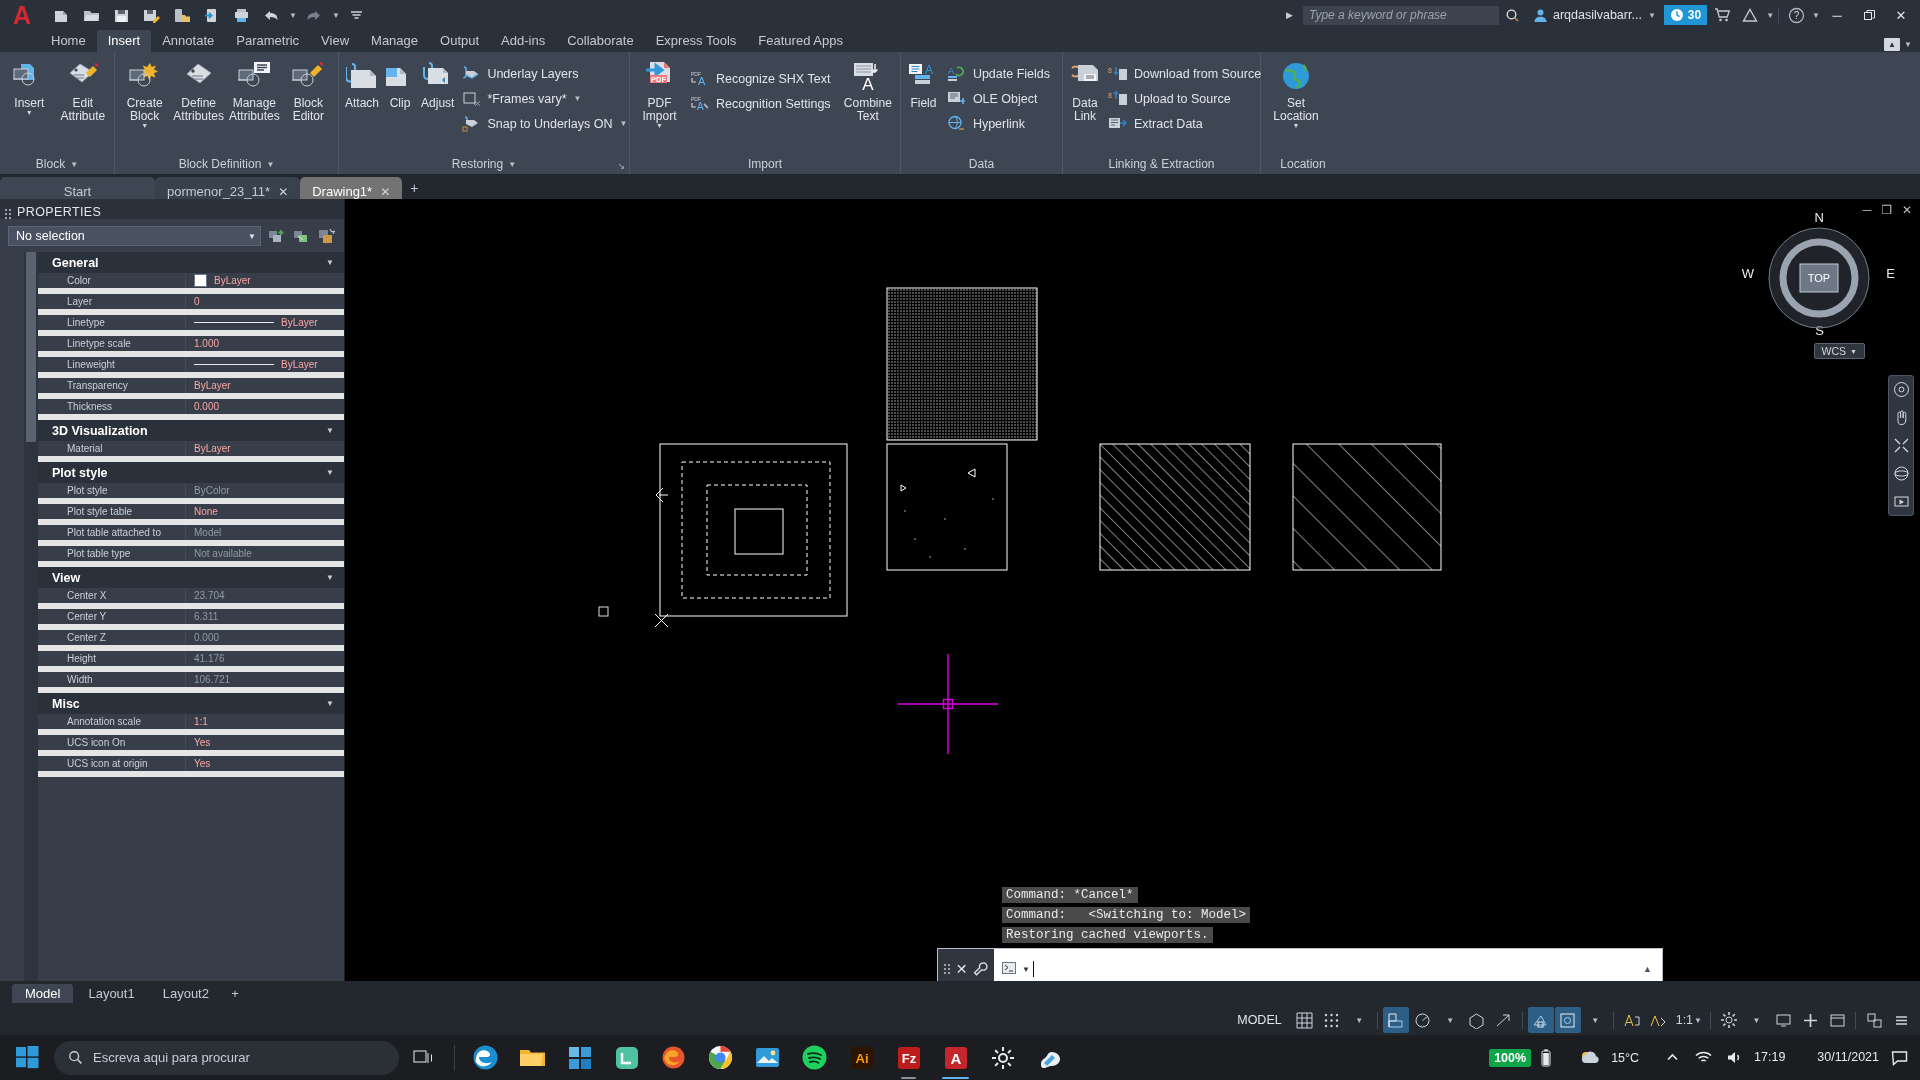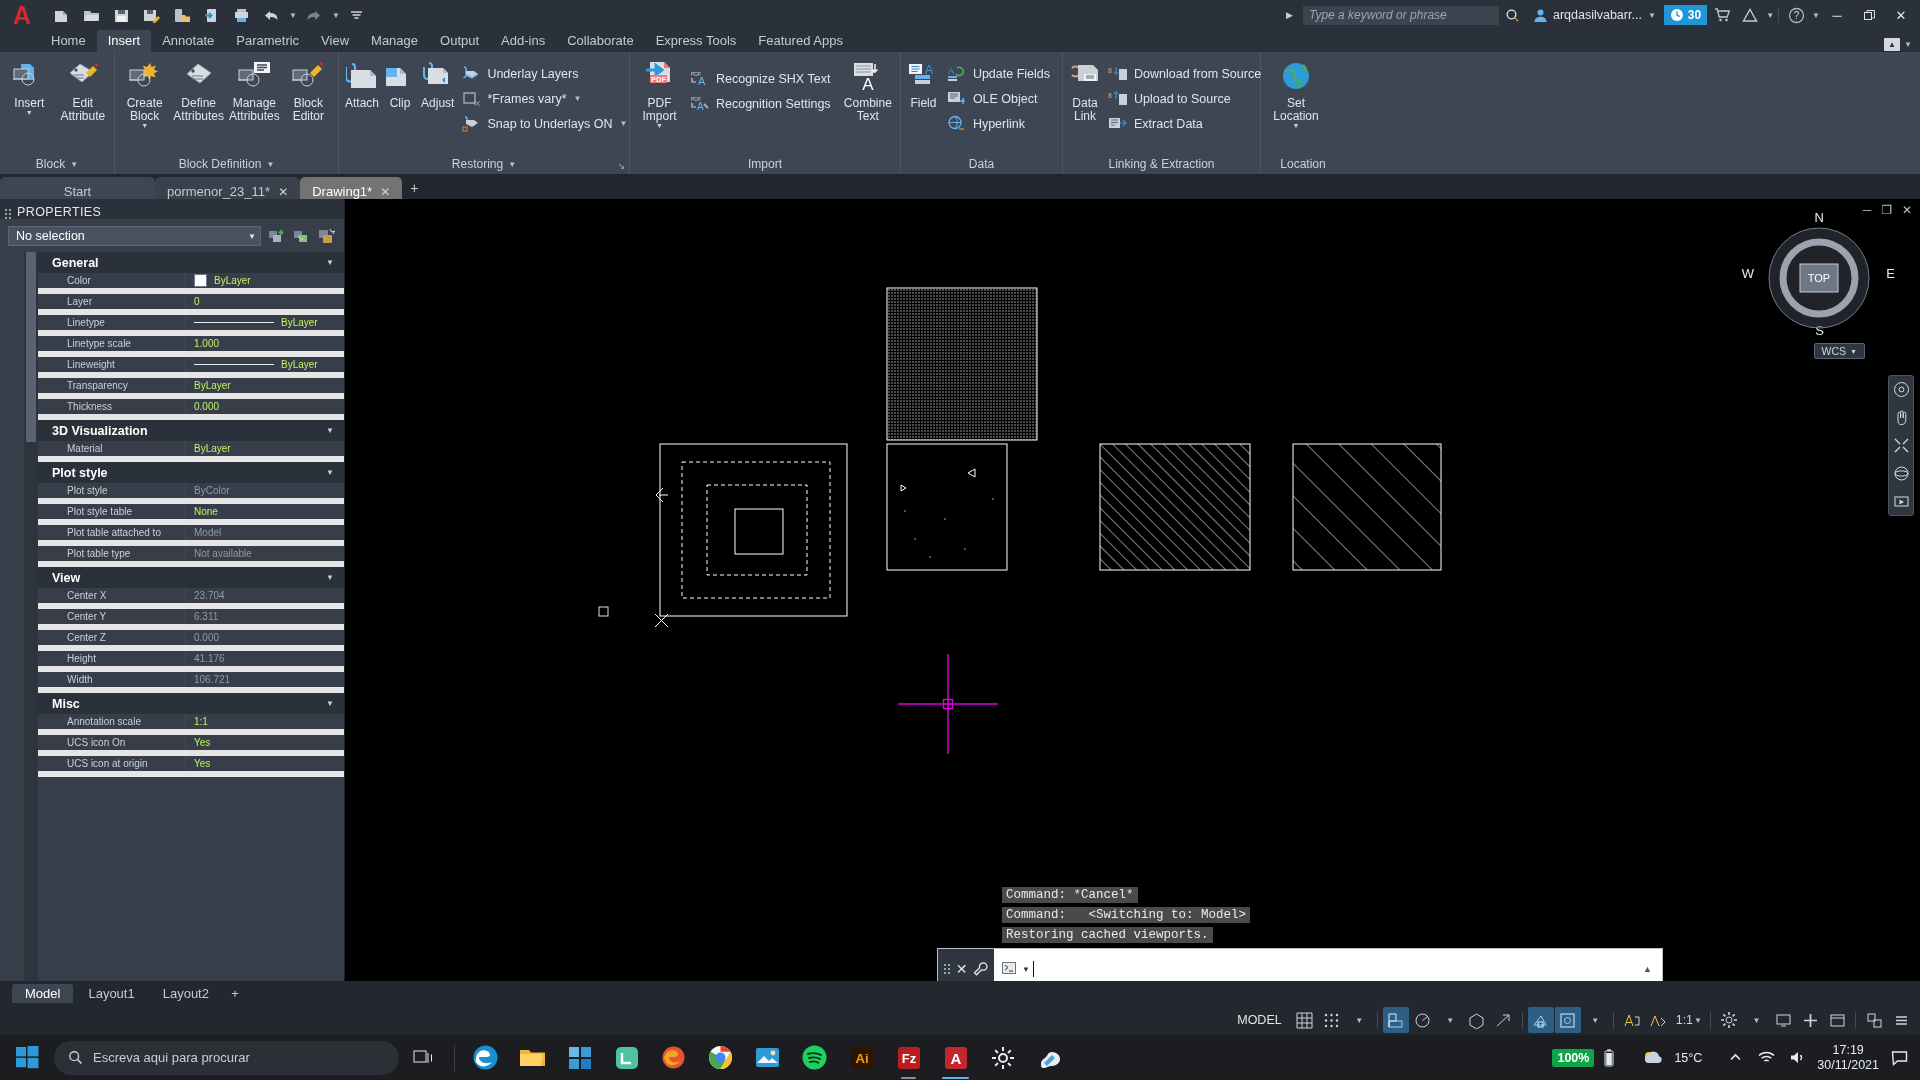--- a/index.html
+++ b/index.html
@@ -135,21 +135,21 @@
                        background:#5a6372; border-radius:1px; }
   .props-list { flex:1; overflow:hidden; }
   .grp {
     background:#2b313a; height:21px; display:flex; align-items:center; justify-content:space-between;
     padding:0 10px 0 14px; font-size:12.5px; font-weight:bold; color:#ffffff;
   }
   .grp .tri { font-size:8px; color:#c7ced7; font-weight:normal; }
   .prow { height:21px; display:flex; align-items:center; border-bottom:6px solid #e5e5e5; font-size:10px; }
   .prow .k { width:148px; padding-left:29px; color:#c9d0d8; border-right:1px solid #434b58;
              height:100%; display:flex; align-items:center; }
-  .prow .v { flex:1; padding-left:8px; color:#bef264; display:flex; align-items:center; gap:7px; }
+  .prow .v { flex:1; padding-left:8px; color:#fca5a5; display:flex; align-items:center; gap:7px; }
   .prow .v.dim { color:#9099a5; }
   .swatch { width:13px; height:13px; background:#fff; border:1px solid #6e7786; }
   .lineglyph { width:80px; height:1px; background:#e6eaef; display:inline-block; }
 
   
   .canvas { flex:1; background:#000000; position:relative; overflow:hidden; }
   .canvas-winbtns { position:absolute; right:8px; top:4px; display:flex; gap:10px; color:#b9c1cb; font-size:12px; z-index:6; }
 
   
   .viewcube { position:absolute; right:46px; top:24px; width:110px; height:110px; z-index:5; }
@@ -220,21 +220,21 @@
     background:#63b3ed; border-radius:2px;
   }
   .tb-item.open::after {
     content:''; position:absolute; bottom:1px; left:15px; width:15px; height:2.5px;
     background:#8a919a; border-radius:2px;
   }
   .tray { margin-left:auto; display:flex; align-items:center; gap:9px; padding-right:6px;
           color:#e7eaee; font-size:12.5px; }
   .battery-chip { background:#0fa44a; color:#fff; font-weight:bold; font-size:12.5px;
                   padding:2px 5px; border-radius:2px; }
-  .clock { display:flex; flex-direction:column; align-items:center; line-height:15px; font-size:12.5px; }
+  .clock { display:flex; flex-direction:row; align-items:center; line-height:15px; font-size:12.5px;gap:32px; }
   .notif-ic { width:22px; height:22px; display:flex; align-items:center; justify-content:center; }
 </style>
 </head>
 <body>
 
 <div class="app">
 
   <div class="titlebar">
     <div class="logo-a">A</div>
 

